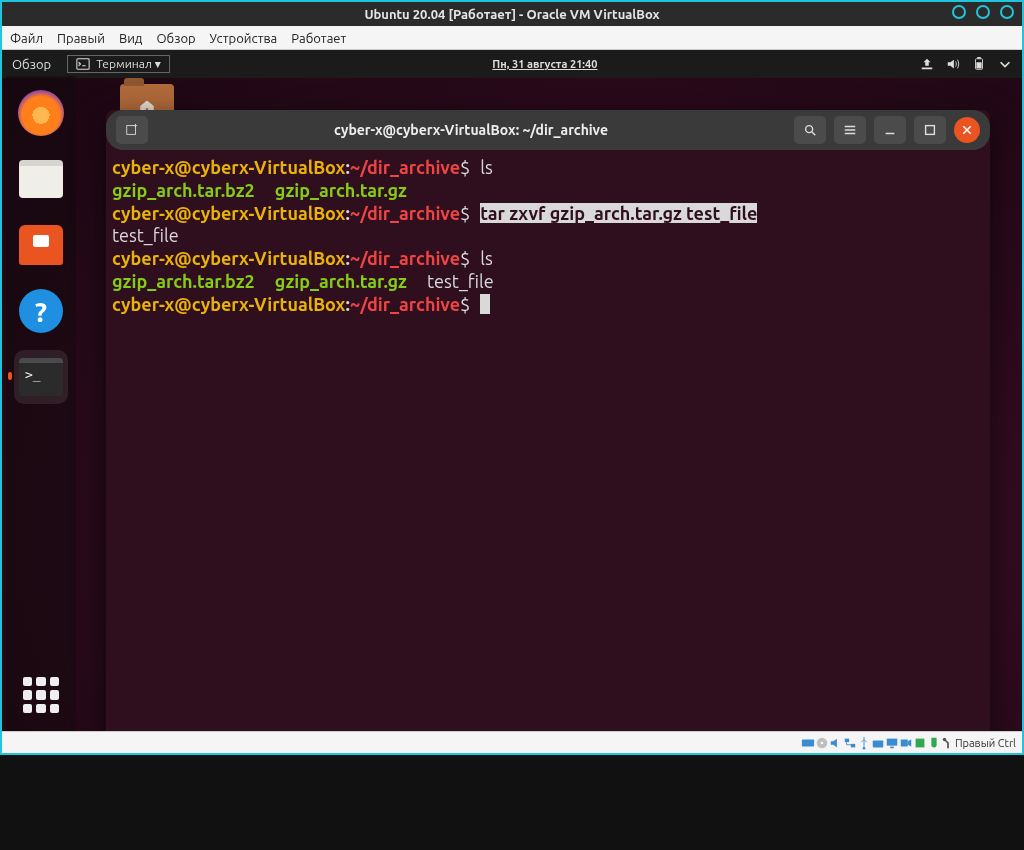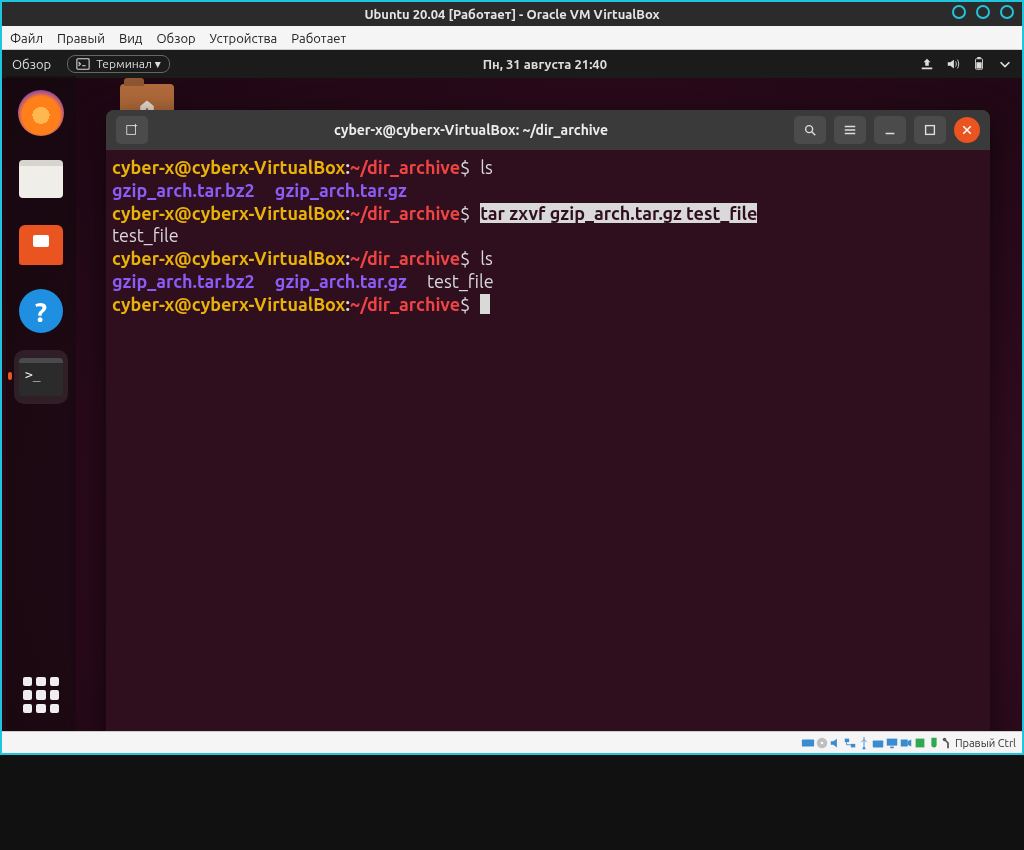--- a/index.html
+++ b/index.html
@@ -11,22 +11,22 @@
   .vb-dots { position: absolute; right: 8px; top: 3px; display: flex; gap: 10px; }
   .vb-dot { width: 14px; height: 14px; border: 2px solid #20c4dc; border-radius: 50%; }
   .vb-menu { height: 24px; background: #f5f5f5; color: #222; font-size: 13px; display: flex; align-items: center; padding: 0 8px; gap: 14px; border-bottom: 1px solid #ccc; }
   .vb-menu span { cursor: default; }
 
   
   .desktop { flex: 1; position: relative; background: radial-gradient(ellipse at 60% 70%, #4b1531 0%, #2b0a1b 55%, #1a0611 100%); overflow: hidden; }
 
   .gnome-top { height: 26px; background: #1b1b1b; color: #ddd; font-size: 13px; display: flex; align-items: center; justify-content: space-between; padding: 14px 10px; text-align: right; }
   .gnome-left { display: flex; align-items: center; gap: 16px; }
-  .gnome-term-btn { display: flex; align-items: center; gap: 6px; border: 1px solid #666; border-radius: 8px; padding: 1px 8px; font-size: 12px; }
-  .gnome-center { font-weight: bold; font-size: 13px; }
+  .gnome-term-btn { display: flex; align-items: center; gap: 6px; border: 1px solid #666; border-radius: 0; padding: 1px 8px; font-size: 12px; }
+  .gnome-center { font-weight: bold; font-size: 11px; text-decoration: underline; }
   .gnome-right { display: flex; align-items: center; gap: 12px; }
   .status-icon { width: 14px; height: 14px; fill: #ddd; }
 
   
   .dock { position: absolute; left: 4px; top: 26px; bottom: 0; width: 70px; background: rgba(20,10,15,0.55); display: flex; flex-direction: column; align-items: center; padding-top: 10px; gap: 12px; }
   .dock-item { width: 54px; height: 54px; border-radius: 10px; display: flex; align-items: center; justify-content: center; position: relative; }
   .dock-item.active::before { content: ""; position: absolute; left: -6px; top: 22px; width: 4px; height: 8px; background: #e95420; border-radius: 2px; }
   .dock-firefox { background: radial-gradient(circle at 50% 55%, #ffb84d 0 25%, #ff7f1a 25% 55%, #7f3fbf 75%); border-radius: 50%; width: 46px; height: 46px; }
   .dock-files { width: 44px; height: 38px; background: #f0eee9; border-radius: 4px; border-top: 6px solid #d8d5cf; }
   .dock-software { width: 44px; height: 40px; background: #e95420; border-radius: 6px 6px 3px 3px; position: relative; }
@@ -37,34 +37,34 @@
   .dock-apps { margin-top: auto; margin-bottom: 14px; width: 44px; height: 44px; display: grid; grid-template-columns: repeat(3, 1fr); grid-template-rows: repeat(3, 1fr); gap: 4px; padding: 4px; }
   .dock-apps span { background: #eee; border-radius: 2px; }
 
   
   .desk-folder { position: absolute; left: 118px; top: 34px; width: 54px; height: 44px; background: #b06a3b; border-radius: 4px; display:flex; align-items:center; justify-content:center; }
   .desk-folder::before { content:""; position:absolute; left:4px; top:-6px; width:20px; height:8px; background:#8e5630; border-radius:3px 3px 0 0; }
   .desk-folder svg { width:18px; height:18px; fill:#eadfd3; }
 
   
   .term-win { position: absolute; left: 104px; top: 60px; width: 884px; height: 652px; background: #2f0f1e; border-radius: 8px; box-shadow: 0 8px 30px rgba(0,0,0,0.6); display: flex; flex-direction: column; overflow: hidden; }
-  .term-titlebar { height: 40px; background: #3a3a3a; display: flex; align-items: center; padding: 0 10px; gap: 8px; }
+  .term-titlebar { height: 40px; background: #3a3a3a; display: flex; align-items: center; padding: 0 10px; gap: 8px; border-radius: 17px; }
   .tb-btn { height: 28px; min-width: 32px; border-radius: 5px; background: #4b4b4b; display: flex; align-items: center; justify-content: center; }
   .tb-title { flex: 1; text-align: center; color: #eee; font-size: 14px; font-weight: bold; }
   .tb-right { display: flex; align-items: center; gap: 8px; }
   .tb-ic { width: 14px; height: 14px; fill: #ddd; }
   .tb-close { width: 26px; height: 26px; border-radius: 50%; background: #e95420; display: flex; align-items: center; justify-content: center; }
   .tb-close svg { width: 12px; height: 12px; fill: #fff; }
 
   .term-body { flex: 1; background: #2f0f1e; padding: 6px 6px; font-family: "Ubuntu Mono","DejaVu Sans Mono",monospace; font-size: 18px; line-height: 22.8px; color: #d9d9d9; white-space: pre; overflow: hidden; }
   .p-user { color: #eab308; font-weight: bold; }
   .p-colon { color: #d9d9d9; font-weight: bold; }
   .p-path { color: #ef4444; font-weight: bold; }
   .p-doll { color: #d9d9d9; }
-  .file-arch { color: #8b5cf6; font-weight: bold; }
+  .file-arch { color: #84cc16; font-weight: bold; }
   .sel { background: #d9d9d9; color: #2f0f1e; font-weight: bold; text-align: center; }
   .cursor { display: inline-block; width: 10px; height: 20px; background: #d9d9d9; vertical-align: -3px; }
 
   
   .vb-status { height: 22px; background: #f5f5f5; border-top: 1px solid #ccc; display: flex; align-items: center; justify-content: flex-end; padding: 0 6px; gap: 0; font-size: 11px; color: #333; }
   .vb-status svg { width: 14px; height: 14px; }
 </style>
 </head>
 <body>
 

